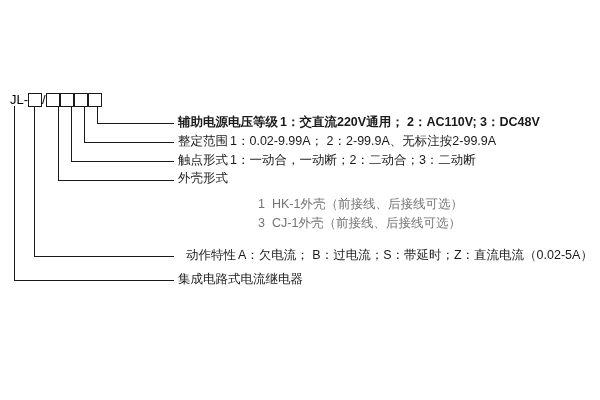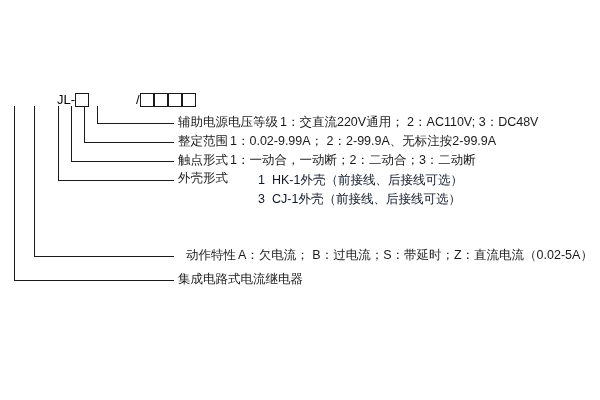--- a/index.html
+++ b/index.html
@@ -27,21 +27,20 @@
     top: 93px;
     display: flex;
     align-items: center;
     font-size: 13px;
     line-height: 14px;
     white-space: nowrap;
   }
   .code-text {
     font-size: 13px;
     letter-spacing: 0px;
-    margin-left: 47px;
   }
   .code-box {
     width: 12px;
     height: 12px;
     border: 1px solid #1a1a1a;
     display: inline-block;
     margin: 0 0px;
   }
   .code-gap {
     display: inline-block;
@@ -66,21 +65,22 @@
     font-size: 12.5px;
     line-height: 17px;
     white-space: nowrap;
     color: #1a1a1a;
   }
   .shell-list {
     position: absolute;
     font-size: 12.5px;
     line-height: 19px;
     white-space: nowrap;
-    color: #0f172a;
+    color: #737373;
+    margin-top: 24px;
   }
   .shell-list div {
     display: block;
   }
   .shell-num {
     display: inline-block;
     width: 14px;
   }
 </style>
 </head>
@@ -109,21 +109,21 @@
 
   <div class="vline" style="left:58px; top:106px; height:75px;"></div>
   <div class="hline" style="left:58px; top:180px; width:116px;"></div>
 
   <div class="vline" style="left:34px; top:106px; height:151px;"></div>
   <div class="hline" style="left:34px; top:256px; width:140px;"></div>
 
   <div class="vline" style="left:14px; top:106px; height:175px;"></div>
   <div class="hline" style="left:14px; top:280px; width:160px;"></div>
 
-  <div class="lbl" style="left:178px; top:114px;">
+  <div class="lbl" style="left:178px; top:114px;font-weight:bold;">
     <span>辅助电源电压等级</span><span class="code-gap"></span><span>1：交直流220V通用；  2：AC110V; 3：DC48V</span>
   </div>
 
   <div class="lbl" style="left:178px; top:133px;">
     <span>整定范围</span><span class="code-gap"></span><span>1：0.02-9.99A；  2：2-99.9A、无标注按2-99.9A</span>
   </div>
 
   <div class="lbl" style="left:178px; top:152px;">
     <span>触点形式</span><span class="code-gap"></span><span>1：一动合，一动断；2：二动合；3：二动断</span>
   </div>

